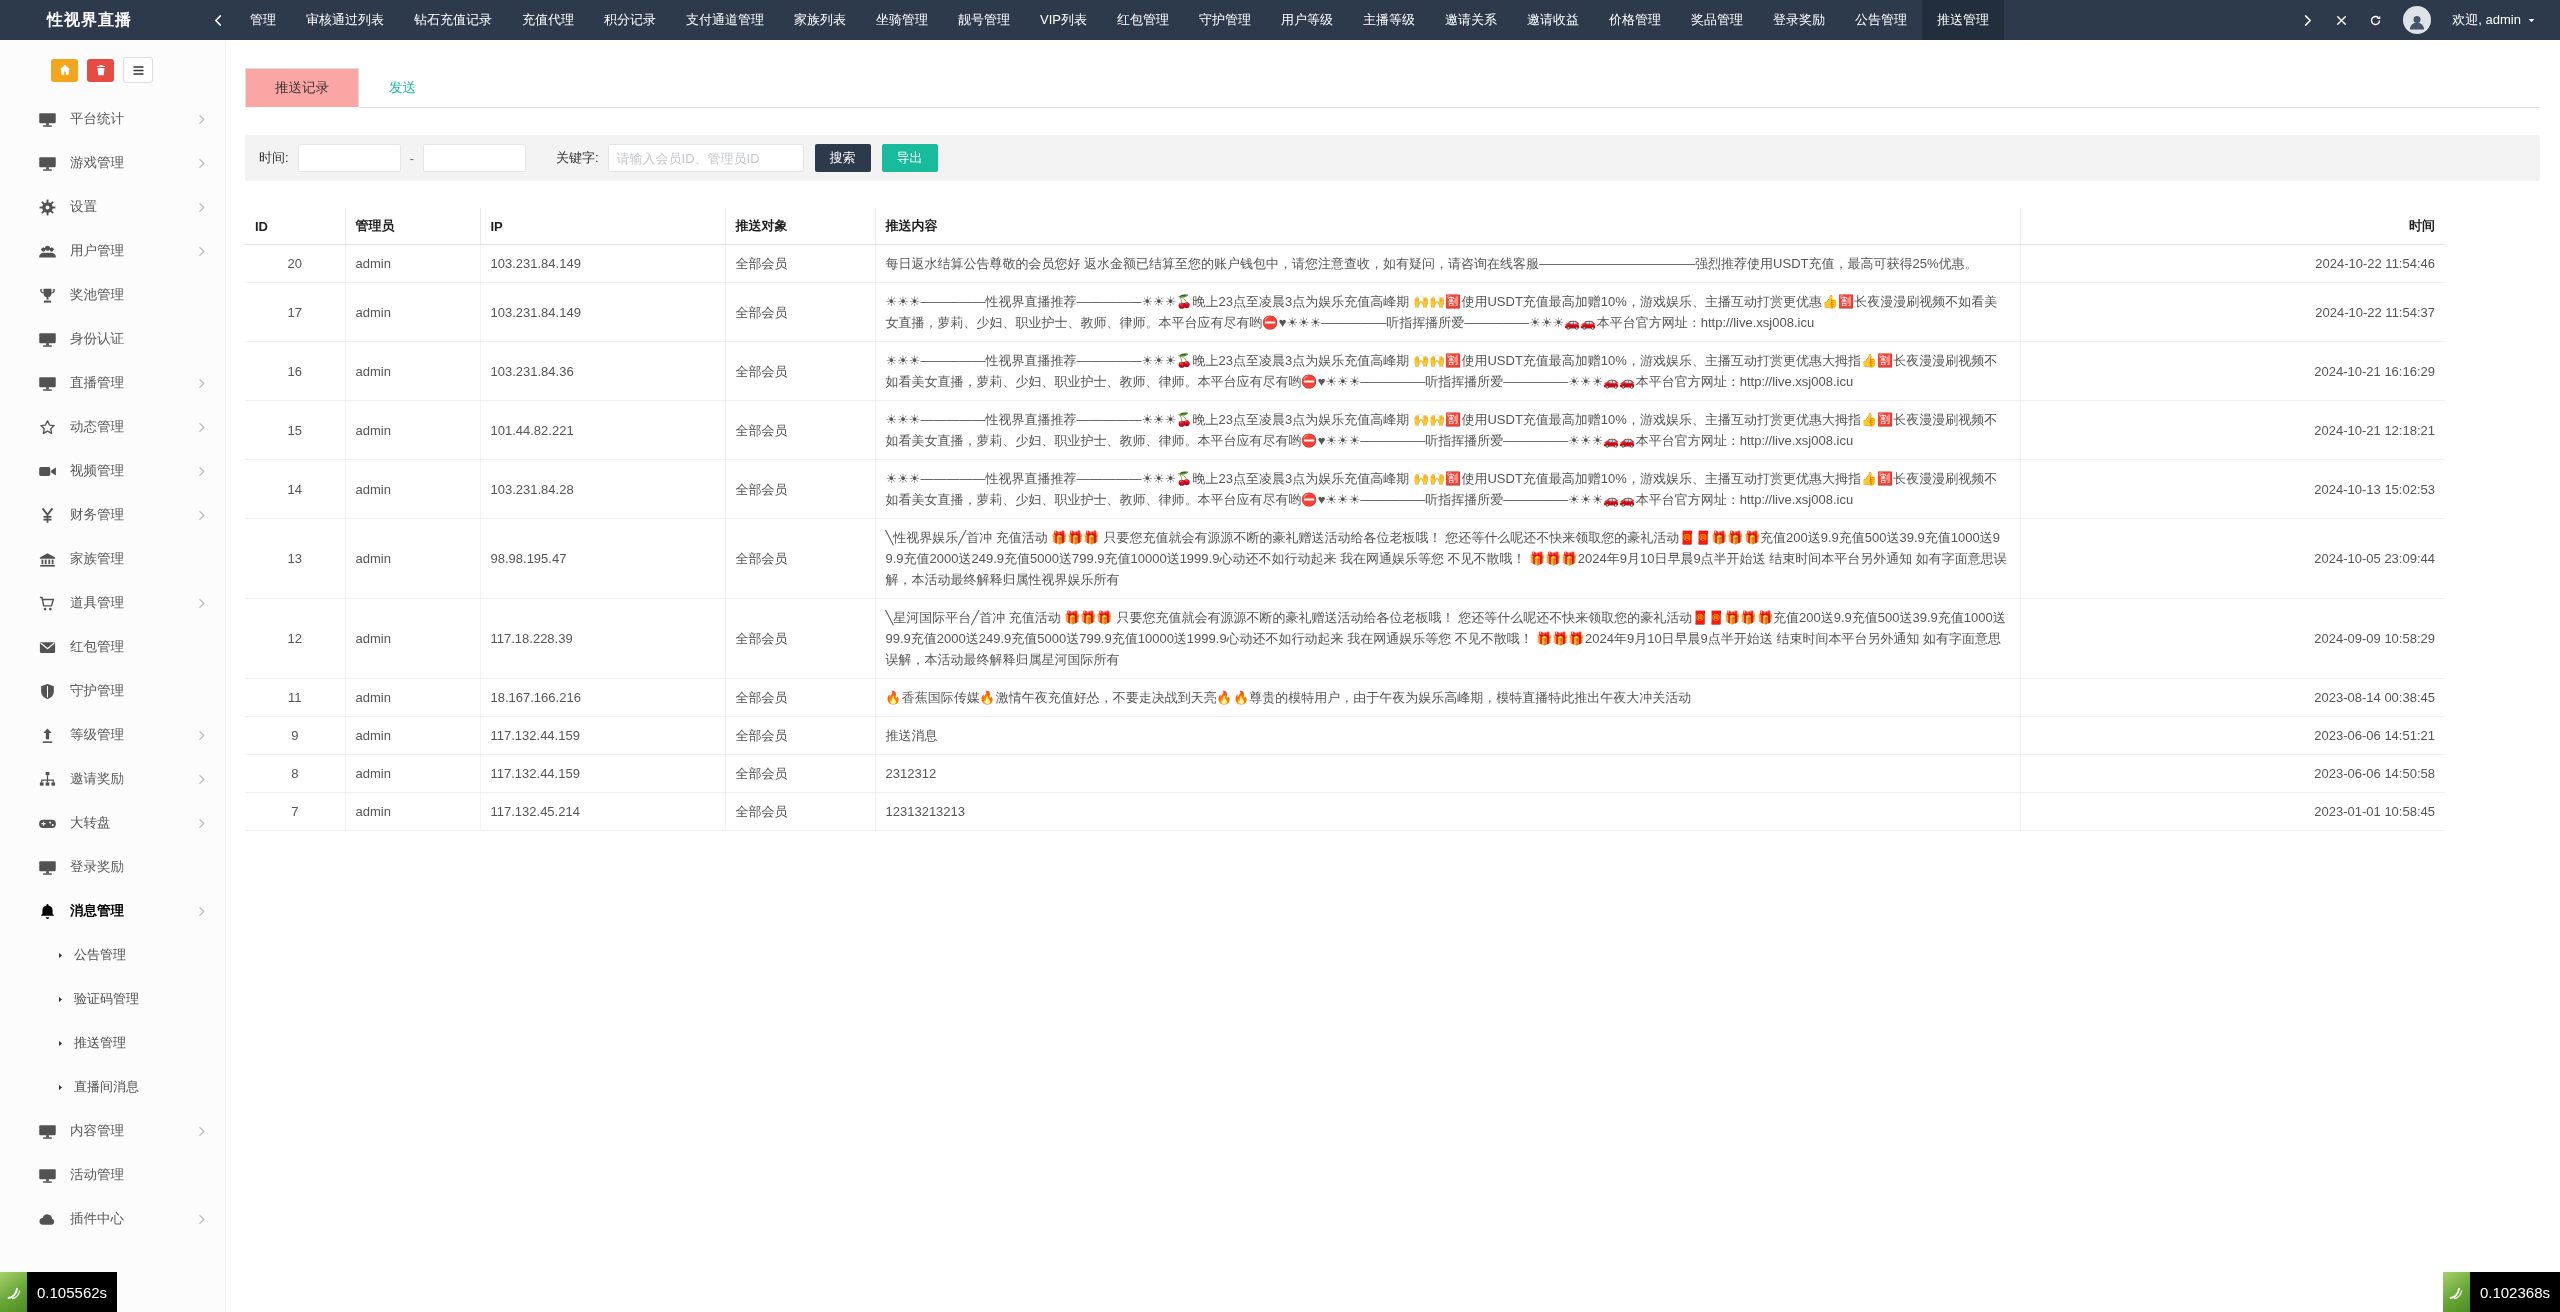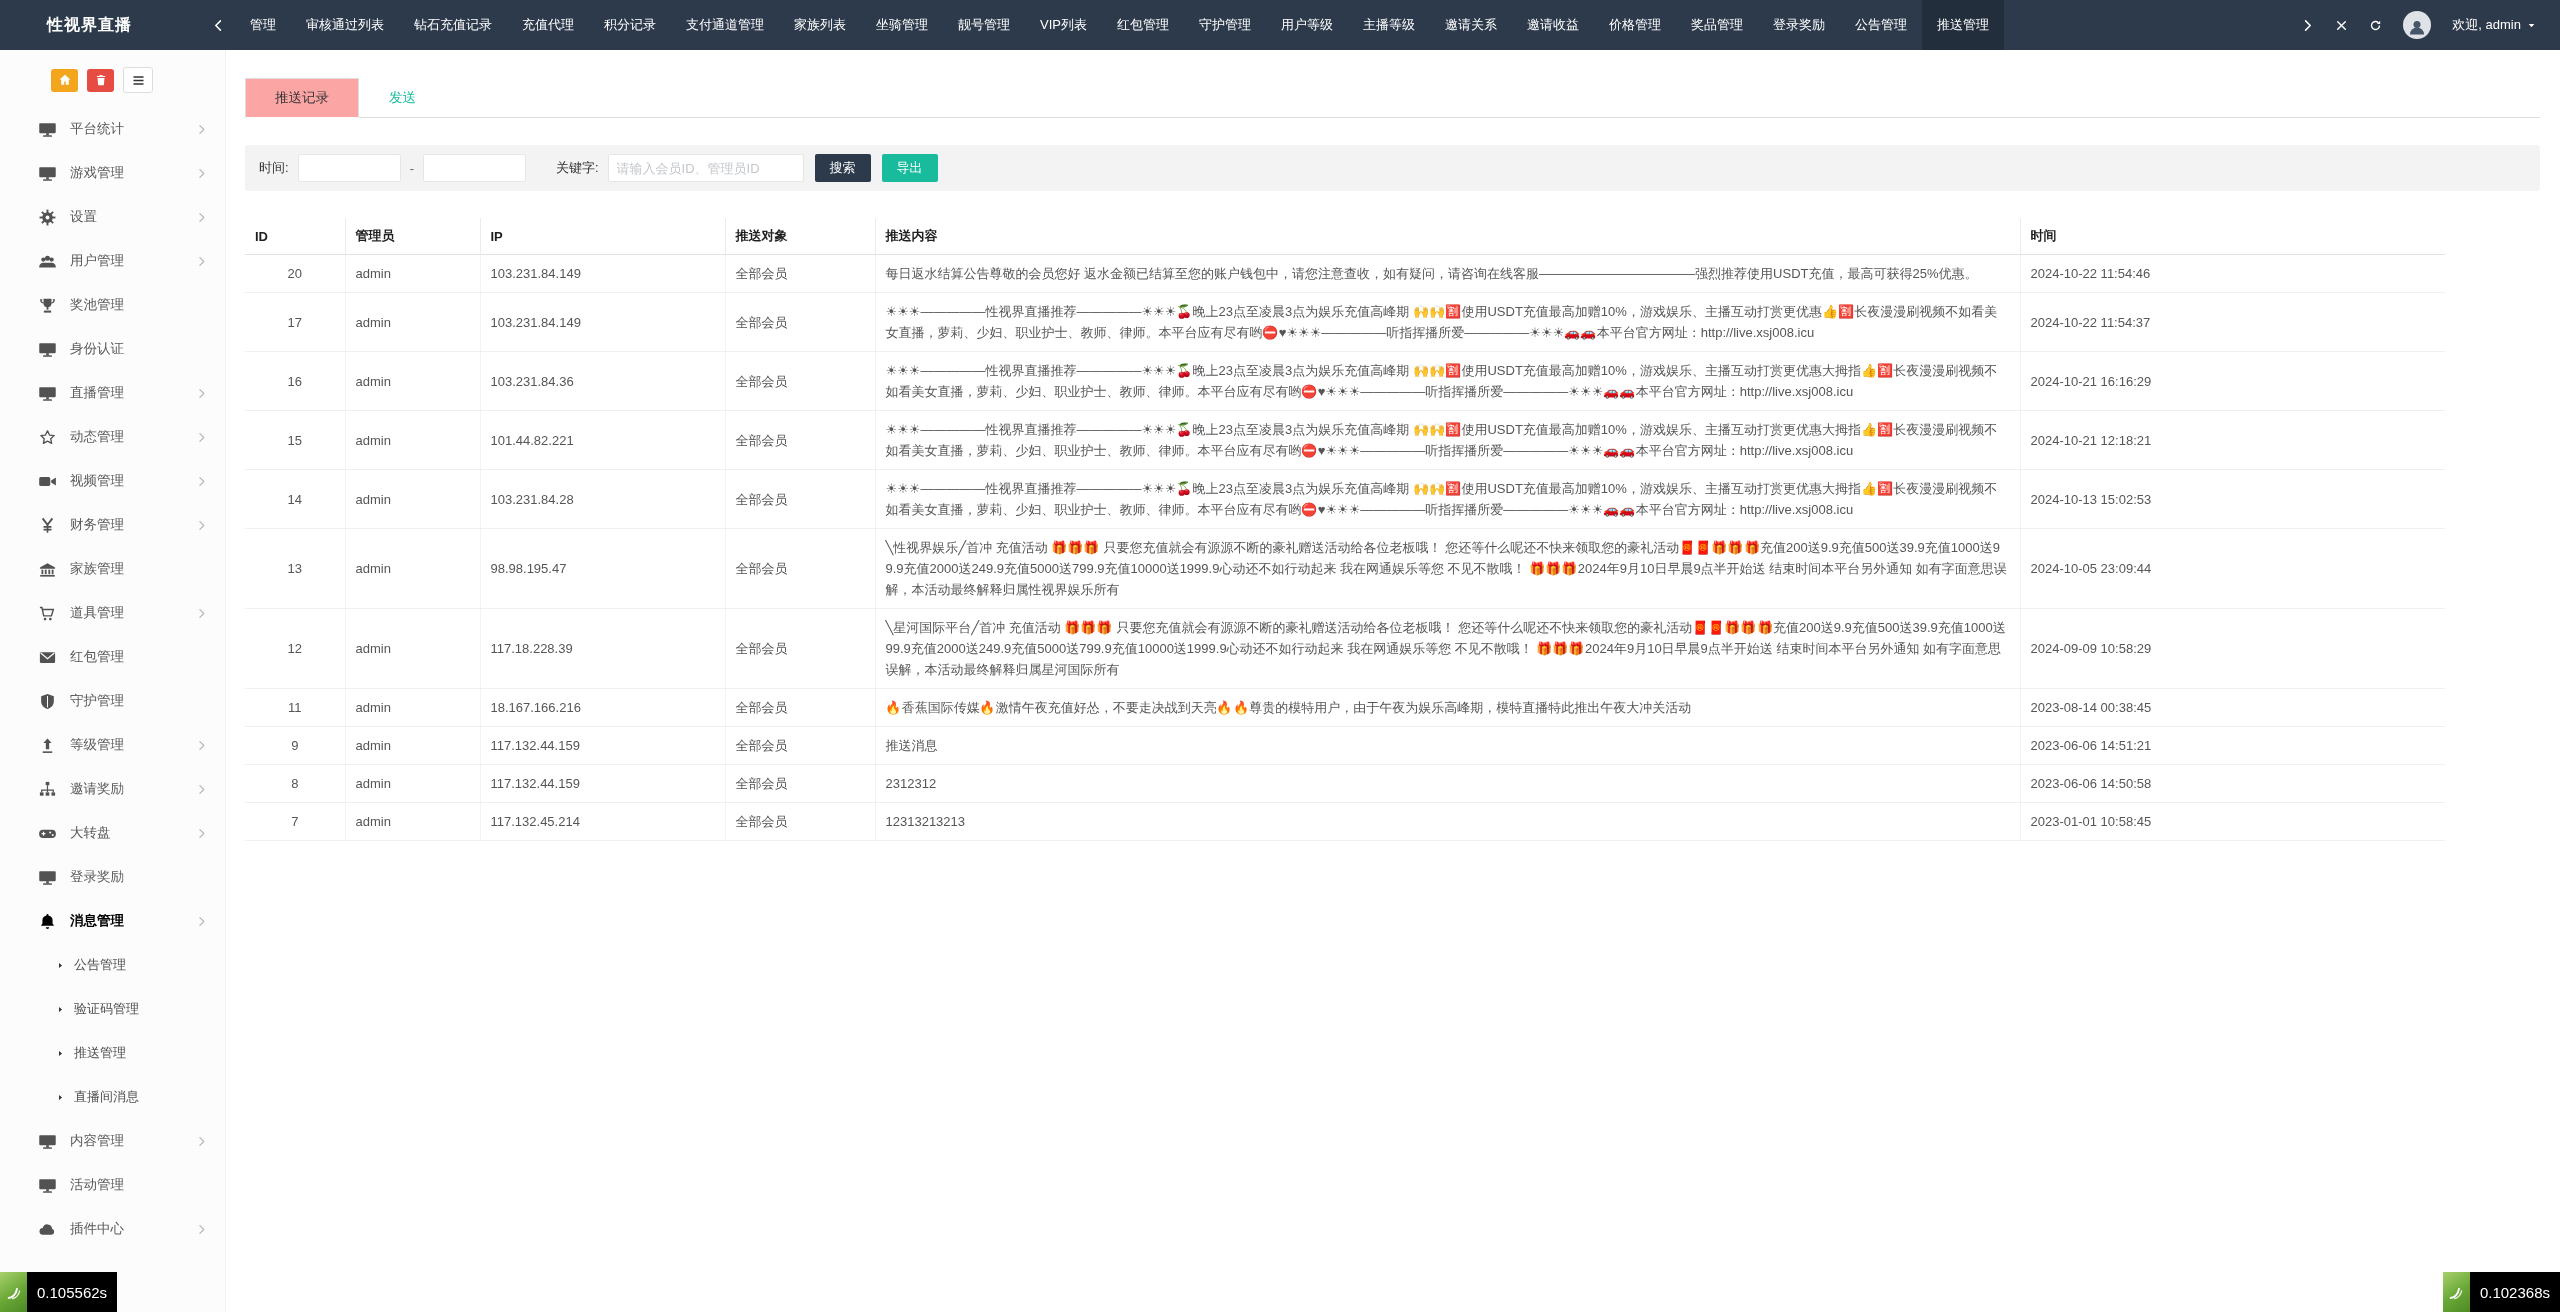--- a/index.html
+++ b/index.html
@@ -6,21 +6,21 @@
   html, body { width: 2560px; height: 1312px; overflow: hidden; }
   body {
     font-family: "Liberation Sans", "DejaVu Sans", sans-serif;
     background: #fff; color: #333; position: relative;
   }
   svg { display: block; width: 100%; height: 100%; }
   .ic { display: inline-flex; flex: none; }
 
   
   .navbar {
-    height: 50px; background: var(--navbar, #2d3a4b);
+    height: 40px; background: var(--navbar, #2d3a4b);
     display: flex; align-items: stretch; color: #fff;
   }
   .logo {
     width: 201px; display: flex; align-items: center; padding-left: 47px;
     font-size: 16px; font-weight: bold; letter-spacing: 1px; flex: none;
   }
   .nav-back { width: 34px; display: flex; align-items: center; justify-content: center; cursor: pointer; }
   .nav-back .ic, .nav-ctl .ic { width: 13px; height: 13px; }
   .nav-items { flex: 1; display: flex; align-items: stretch; overflow: hidden; }
   .nav-item {
@@ -105,21 +105,21 @@
   table.push { margin-top: 27px; border-collapse: collapse; width: 2200px; table-layout: fixed; }
   table.push th {
     text-align: left; font-size: 13px; color: #1f1f1f; font-weight: bold;
     padding: 9px 10px; border-bottom: 1px solid #e2e2e2; border-right: 1px solid #ececec;
   }
   table.push td {
     font-size: 13px; color: #565656; padding: 8px 10px; line-height: 21px;
     border-bottom: 1px solid #f0f0f0; border-right: 1px solid #f3f3f3;
     word-break: break-all; vertical-align: middle;
   }
-  table.push th:last-child, table.push td:last-child { border-right: none; }
+  table.push th:last-child, table.push td:last-child { border-right: none; text-align: right; }
   td.c-id { text-align: center; }
   td.c-time { white-space: nowrap; }
 
   
   .perf { position: absolute; bottom: 0; display: flex; height: 40px; }
   .perf.left { left: 0; } .perf.right { right: 0; }
   .perf-icon {
     width: 27px; background: linear-gradient(145deg, #a8d16c 0%, #68a636 55%, #4c8b24 100%);
     display: flex; align-items: center; justify-content: center;
   }

